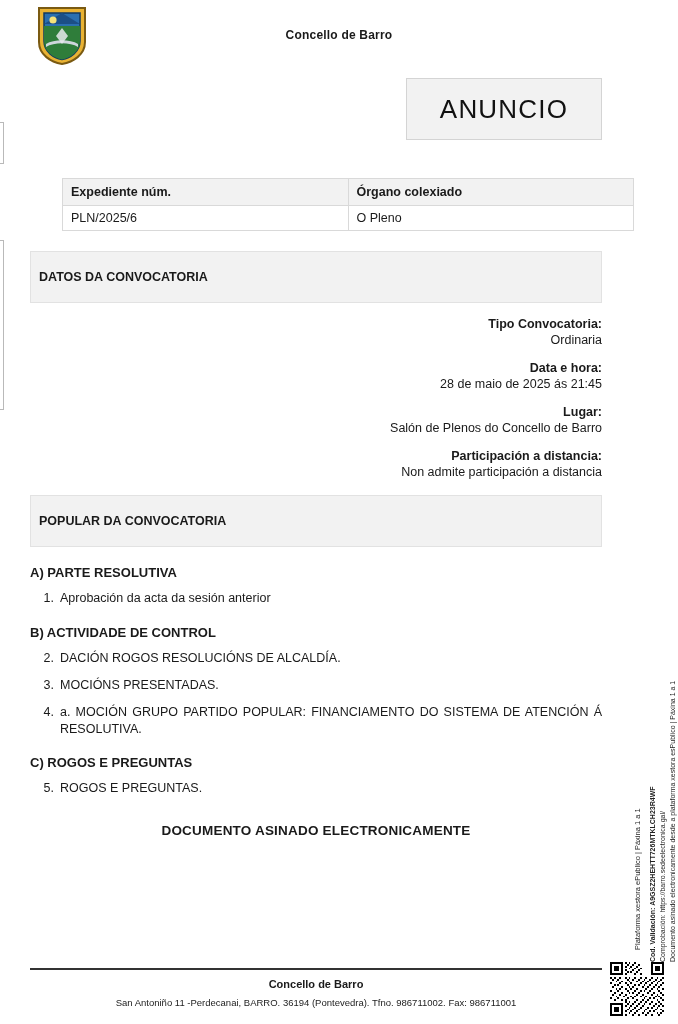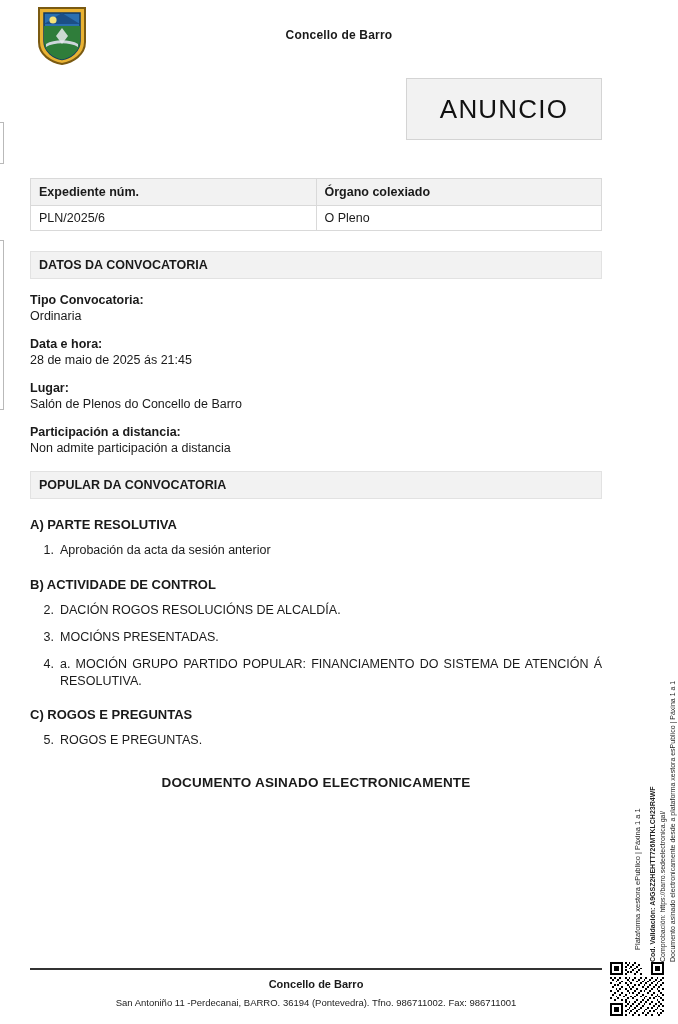--- a/index.html
+++ b/index.html
@@ -84,20 +84,21 @@
     left: 30px;
     top: 178px;
     width: 572px;
   }
 
   
   table.expediente {
     width: 100%;
     border-collapse: collapse;
     font-size: 12.5px;
+    margin-left: 32px;
   }
   table.expediente th {
     background: #f2f2f2;
     border: 1px solid #d9d9d9;
     text-align: left;
     font-weight: bold;
     padding: 6px 8px;
     font-size: 12.5px;
   }
   table.expediente td {
@@ -105,29 +106,30 @@
     padding: 5px 8px;
     font-size: 12.5px;
     background: #fff;
   }
   table.expediente th.col1, table.expediente td.col1 { width: 50%; }
 
   
   .section-bar {
     background: #f2f2f2;
     border: 1px solid #e2e2e2;
-    padding: 6px 8px;
+    padding: 18px 8px;
     font-weight: bold;
     font-size: 12.5px;
     margin-top: 20px;
   }
   .section-bar.tight { margin-top: 16px; }
 
   .field {
     margin-top: 14px;
+    text-align: right;
   }
   .field .label {
     font-weight: bold;
     font-size: 12.5px;
     margin-bottom: 2px;
   }
   .field .value {
     font-size: 12.5px;
   }
 

